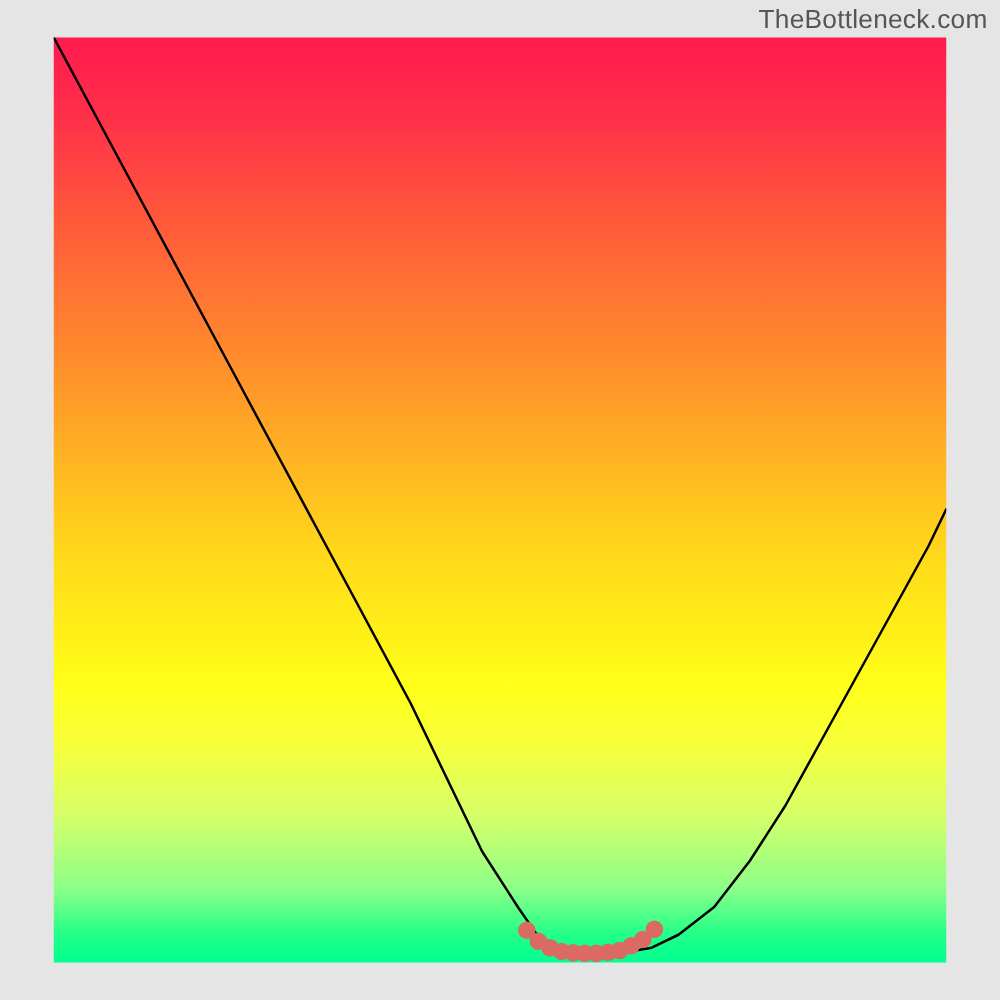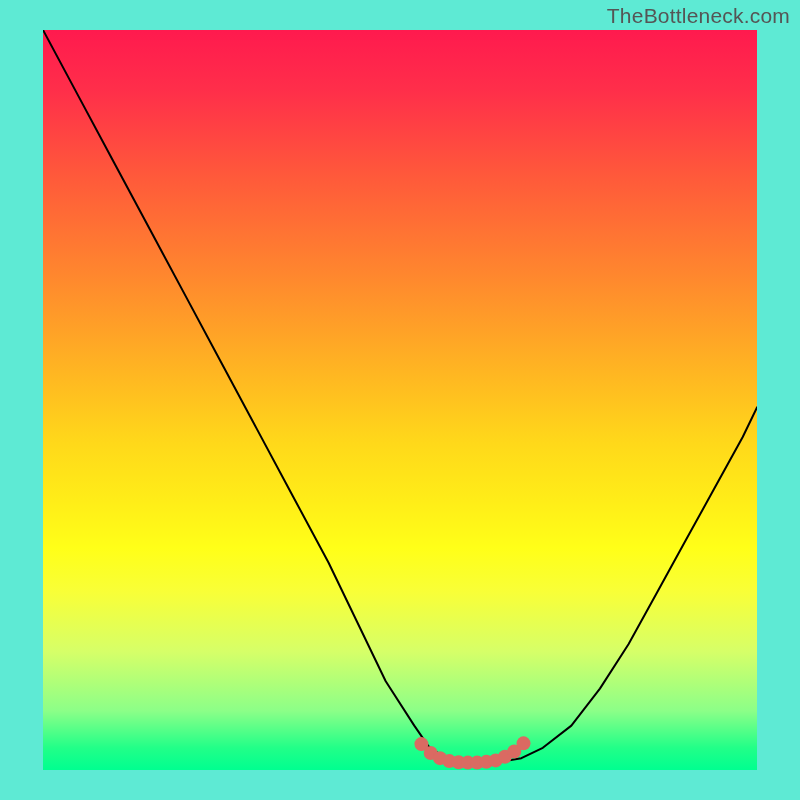--- a/index.html
+++ b/index.html
@@ -8,21 +8,21 @@
     width: 800px;
     height: 800px;
     overflow: hidden;
     background: #000;
     font-family: Arial, Helvetica, sans-serif;
   }
   .frame {
     position: relative;
     width: 800px;
     height: 800px;
-    background: #5eead4;
+    background: #e5e5e5;
   }
   .watermark {
     position: absolute;
     top: 4px;
     right: 10px;
     color: #555;
     font-size: 21px;
     font-weight: 400;
     letter-spacing: 0.2px;
     z-index: 10;

